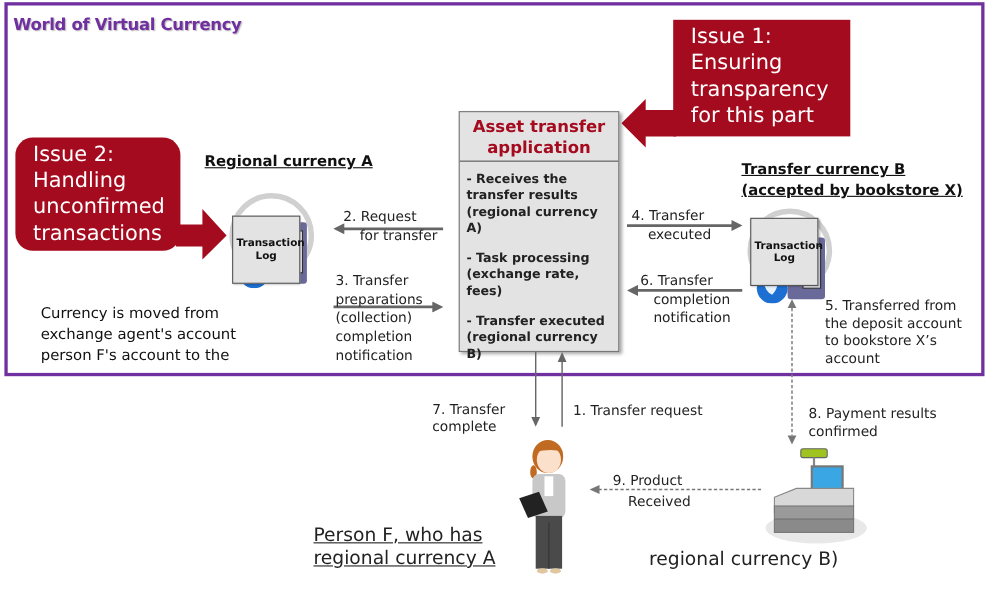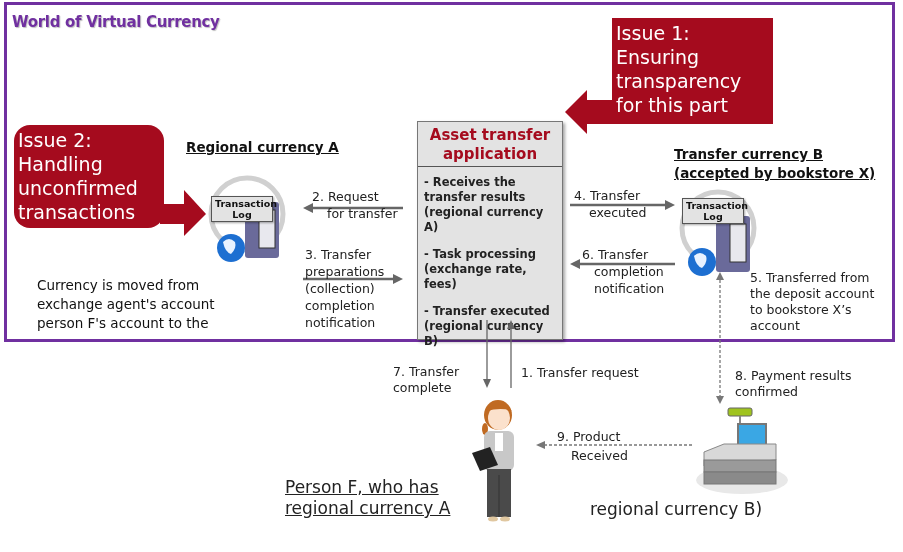--- a/index.html
+++ b/index.html
@@ -6,38 +6,38 @@
   body { width:903px; height:552px; position:relative; overflow:hidden;
          font-family:"DejaVu Sans", sans-serif; color:#111; }
   .abs { position:absolute; }
   #world-frame { position:absolute; left:4px; top:2px; width:891px; height:340px;
                  border:3px solid #7030a0; box-sizing:border-box; }
   #world-title { left:12px; top:13px; font-family:"DejaVu Sans", sans-serif; font-weight:bold;
                  font-size:15px; color:#7030a0; letter-spacing:-0.3px;
                  text-shadow:1px 1px 1px rgba(0,0,0,0.25); }
   .issue { position:absolute; background:#a50b1e; color:#fff;
            font-family:"DejaVu Sans", sans-serif; font-size:19px; line-height:24px;
-           padding:3px 4px; box-sizing:border-box; }
+           padding:3px 16px; box-sizing:border-box; }
   #issue2 { left:14px; top:125px; width:150px; height:103px;border-radius:16px; }
   #issue1 { left:612px; top:18px; width:161px; height:106px; }
   .issue span { display:block; white-space:nowrap; }
   .bold-under { font-weight:bold; text-decoration:underline; font-size:13.5px; }
   .lbl { position:absolute; font-size:12.5px; line-height:17px; color:#222; white-space:nowrap; }
   #app-box { position:absolute; left:417px; top:101px; width:146px; height:219px;
              background:#e3e3e3; border:1px solid #777; box-sizing:border-box;
-             box-shadow:2px 2px 3px rgba(0,0,0,0.35);margin-top:20px; }
+             box-shadow:2px 2px 3px rgba(0,0,0,0.35); }
   #app-title { height:45px; border-bottom:1px solid #555; text-align:center;
                color:#a50b1e; font-weight:bold; font-size:15px; line-height:19px;
                padding-top:4px; box-sizing:border-box; }
   #app-body { padding:8px 6px; font-size:11.5px; font-weight:bold; line-height:15px; color:#222; }
   #app-body div { margin-bottom:12px; }
   .server { position:absolute; width:80px; height:90px; }
   .tlog { position:absolute; background:#e3e3e3; border:1px solid #555;
           font-size:9.5px; font-weight:bold; text-align:center; line-height:11px;
-          padding:1px 3px; box-sizing:border-box; width:62px;
+          padding:19px 3px; box-sizing:border-box; width:62px;
           box-shadow:1px 1px 2px rgba(0,0,0,0.35); }
   .big { font-size:17px; line-height:21px; color:#222; }
 </style>
 </head>
 <body>
 
 <div id="world-frame"></div>
 <div id="world-title" class="abs">World of Virtual Currency</div>
 
 <svg class="abs" style="left:565px;top:90px" width="50" height="46">

